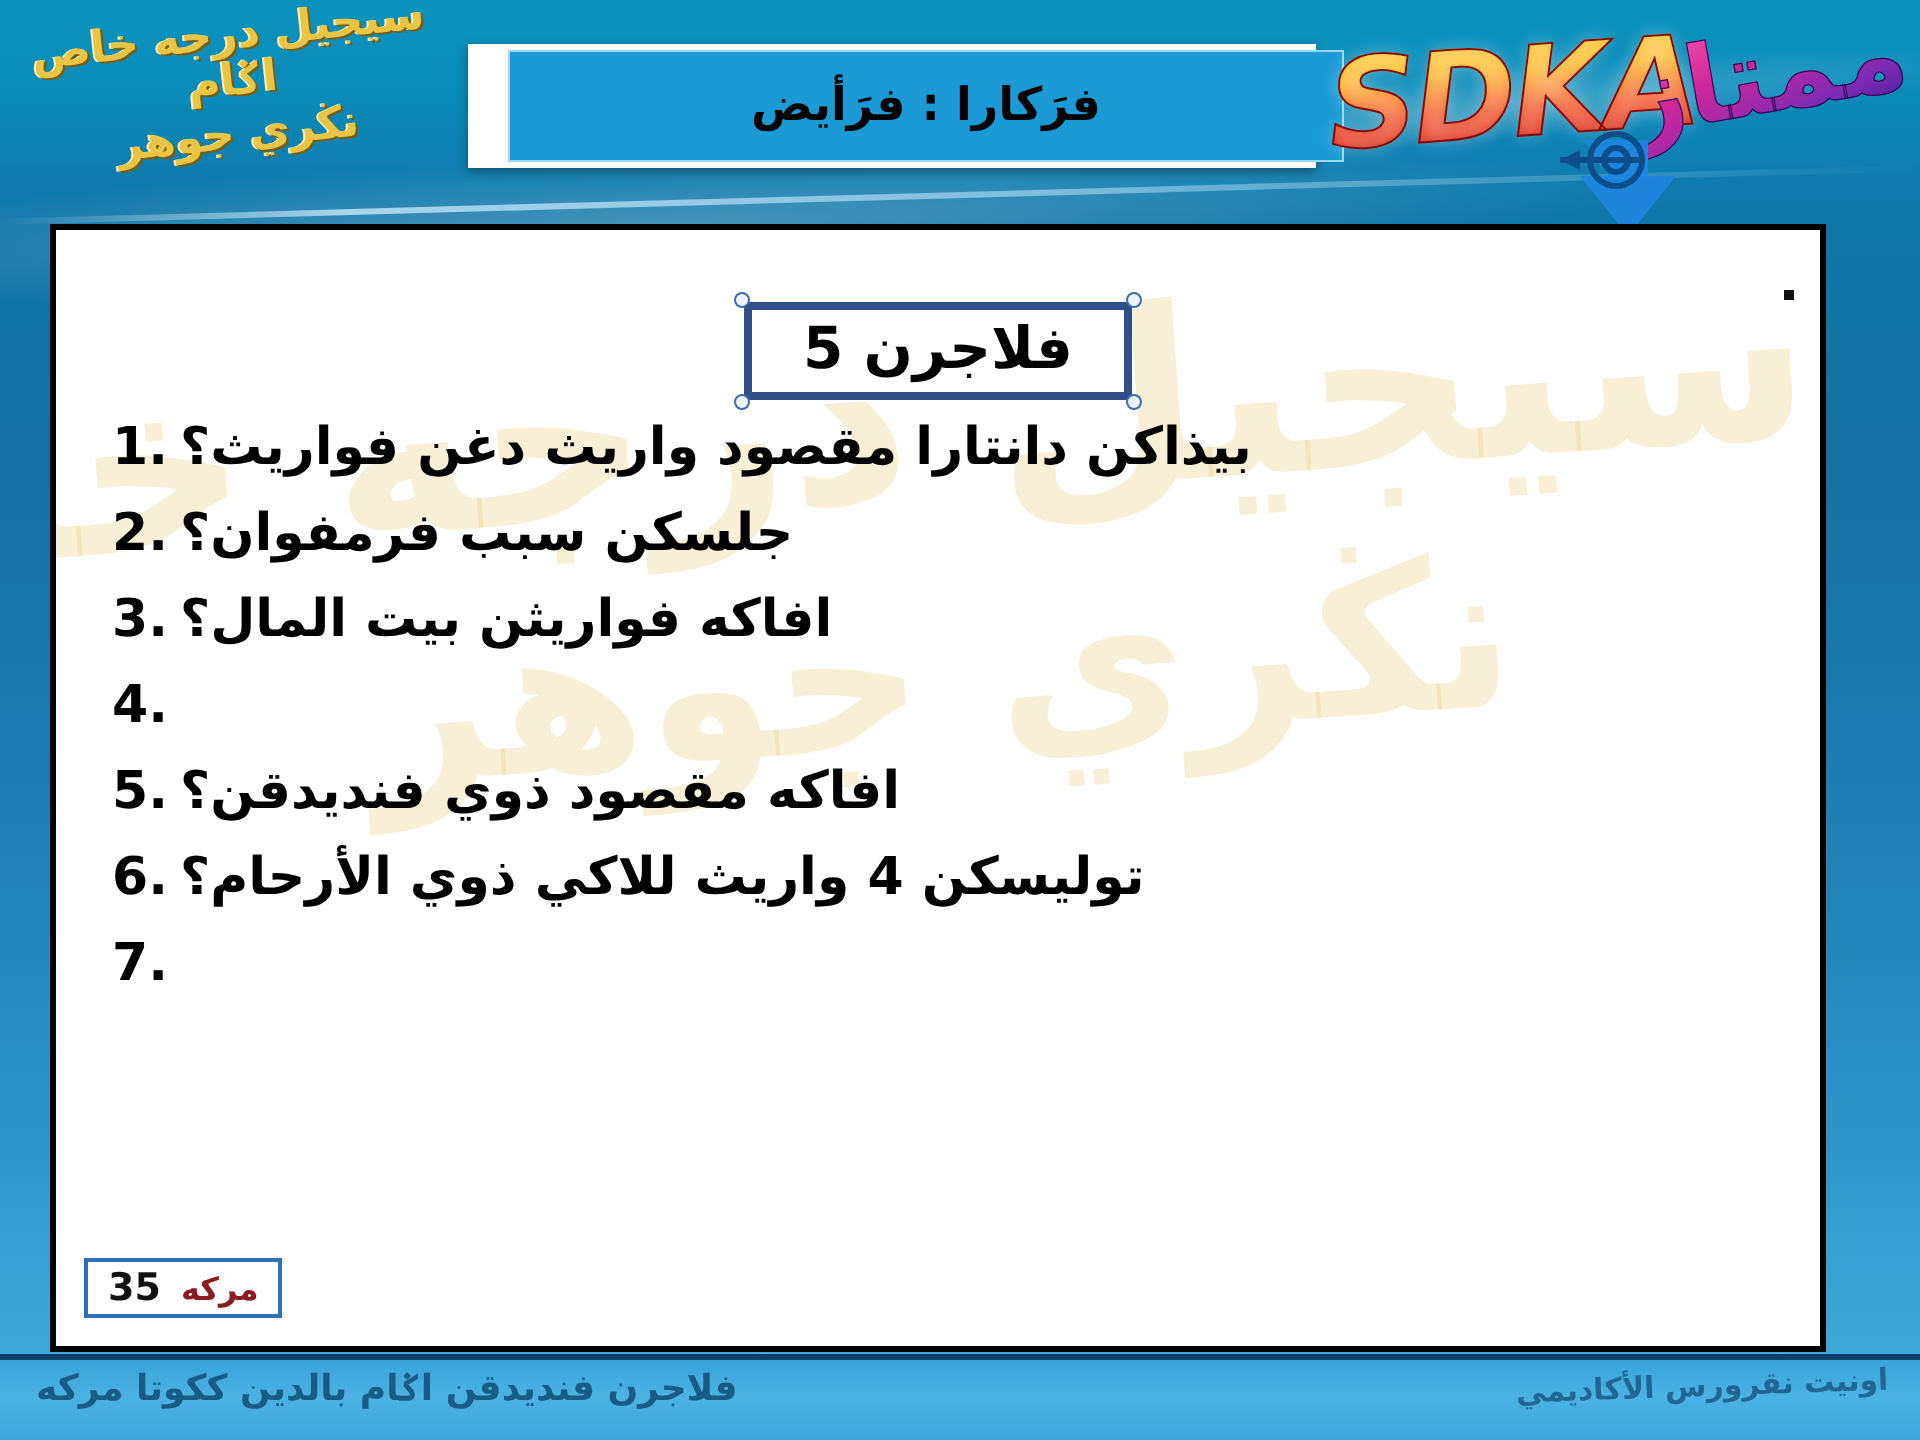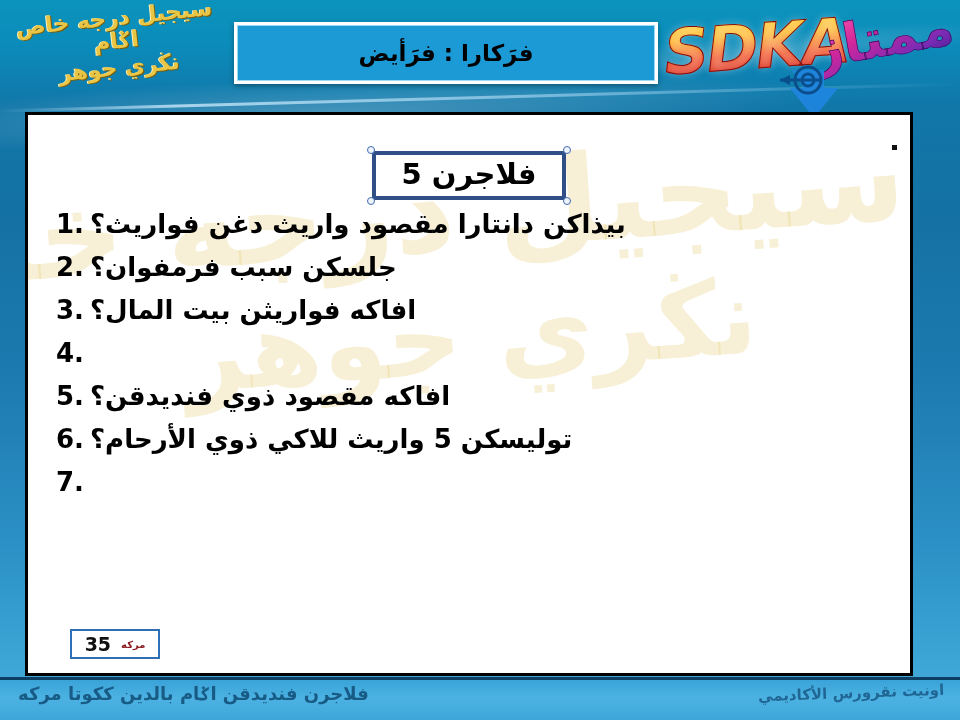--- a/index.html
+++ b/index.html
@@ -123,20 +123,21 @@
     box-shadow: 0 2px 5px rgba(0,0,0,.35);
   }
   .header-plate-inner {
     width: 100%; height: 100%;
     background: #1b9ad6;
     border: 1px solid #9fd8f2;
     box-sizing: border-box;
     display: flex;
     align-items: center;
     justify-content: center;
+    margin-left: 17px;
   }
   .header-title {
     direction: rtl;
     color: #000;
     font-size: 23px;
     font-weight: bold;
     letter-spacing: 0;
   }
 
   
@@ -250,26 +251,25 @@
     border: 2px solid #2f6fb5;
     background: #ffffff;
     height: 30px;
     min-width: 90px;
     display: flex;
     align-items: center;
     justify-content: center;
     gap: 10px;
     padding: 0 10px;
     box-sizing: border-box;
-    margin-left: 28px;
   }
   .pagebox .mukah {
     direction: rtl;
     color: #8c1b20;
-    font-size: 10px;
+    font-size: 16px;
     font-weight: bold;
   }
   .pagebox .pagenum {
     color: #111;
     font-size: 19px;
     font-weight: bold;
   }
 
   
   .footer-strip {
@@ -370,21 +370,21 @@
       </li>
       <li class="qitem">
         <span class="qnum">4.</span>
       </li>
       <li class="qitem">
         <span class="qnum">5.</span>
         <span class="qtext">افاكه مقصود ذوي فنديدقن؟</span>
       </li>
       <li class="qitem">
         <span class="qnum">6.</span>
-        <span class="qtext">توليسكن 5 واريث للاكي ذوي الأرحام؟</span>
+        <span class="qtext">توليسكن 4 واريث للاكي ذوي الأرحام؟</span>
       </li>
       <li class="qitem">
         <span class="qnum">7.</span>
       </li>
     </ol>
 
     <div class="pagebox">
       <span class="pagenum">35</span>
       <span class="mukah">مركه</span>
     </div>

